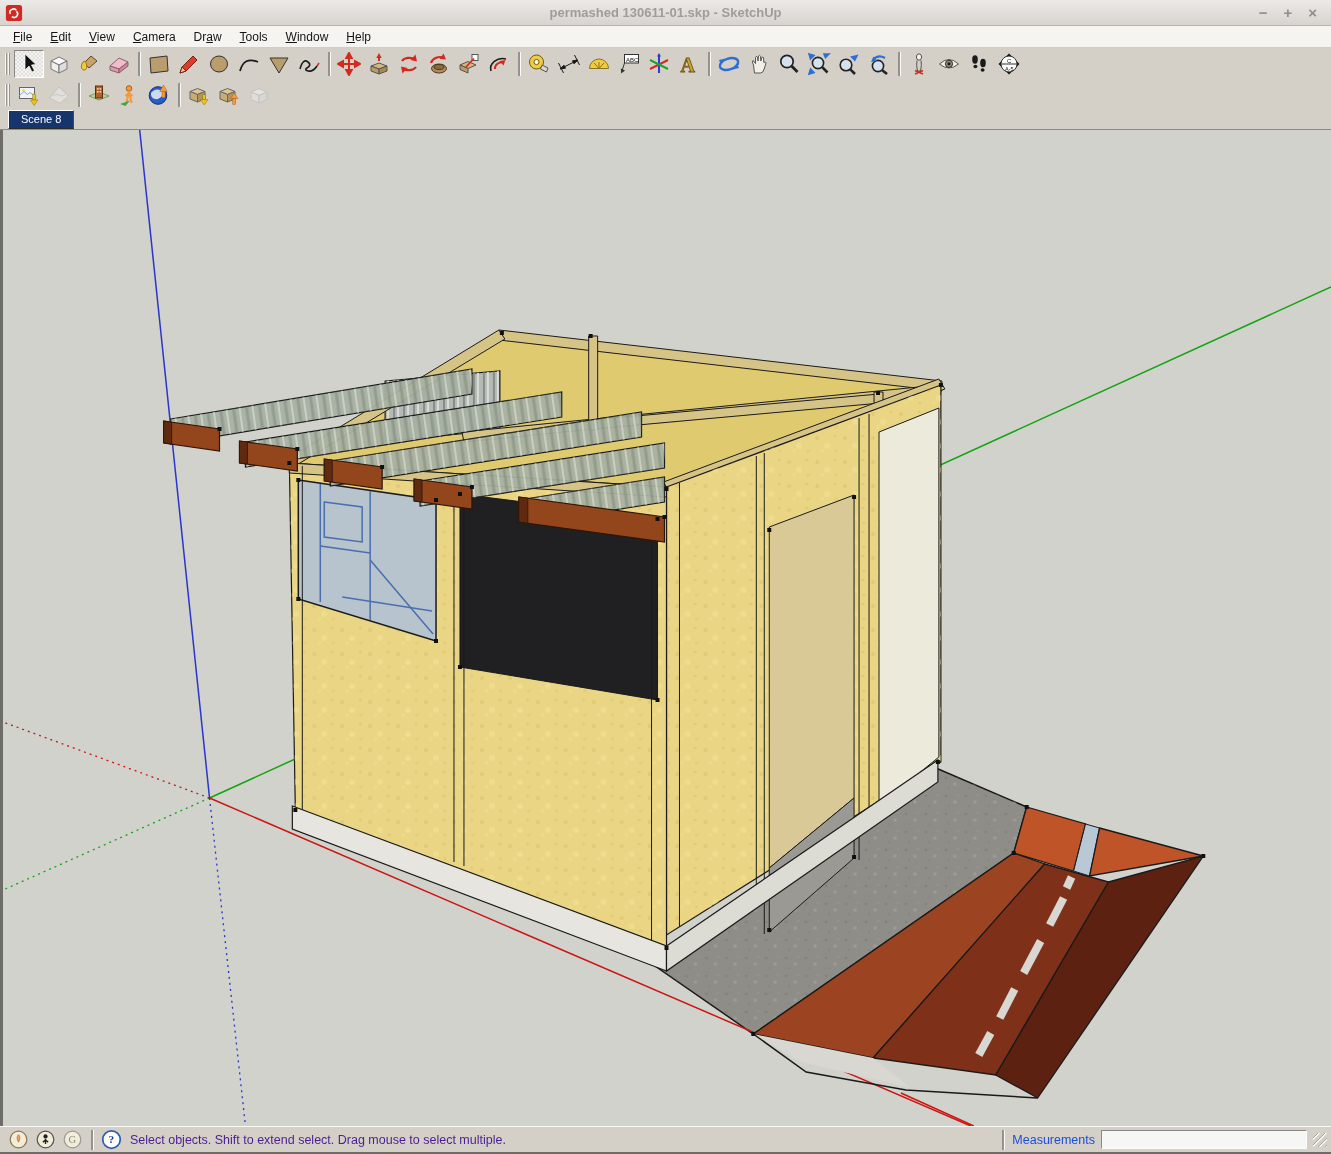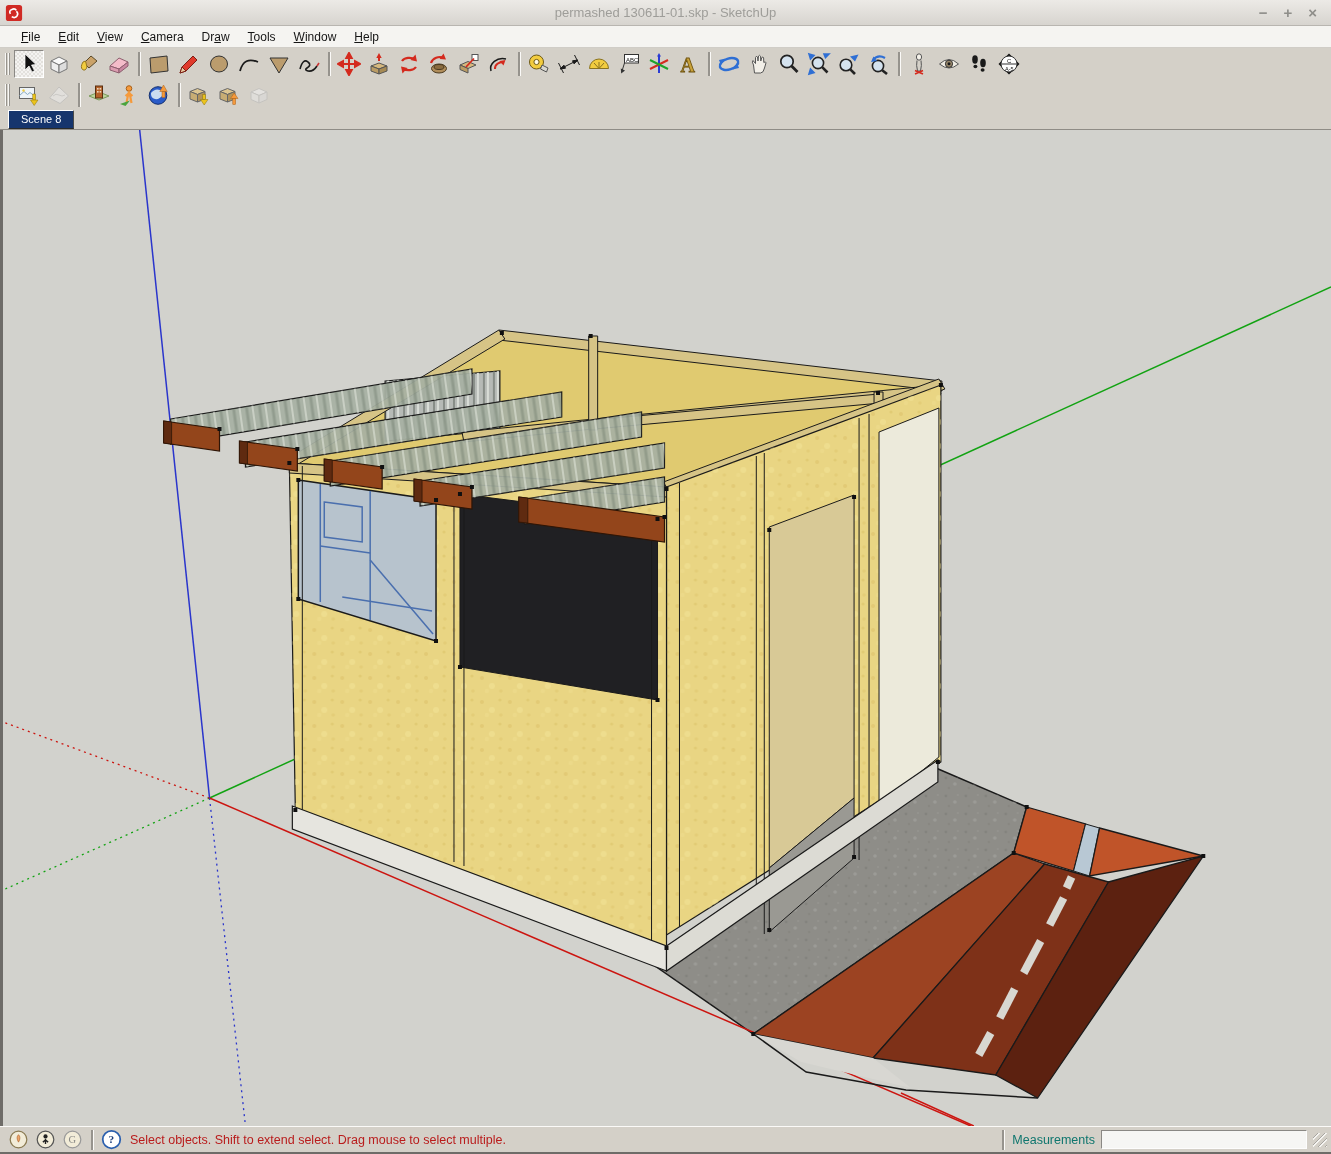--- a/index.html
+++ b/index.html
@@ -2,25 +2,25 @@
 <html style="--viewport_bg: #d2d2cd; --toolbar_bg: #d4d0c8; --scene_tab: #16356d; --panel_yellow: #e9d583; --panel_yellow_dark: #e0ca70; --interior_tan: #d8c996; --wood_beam: #d6c486; --rafter_brown: #93451b; --rafter_dark: #5f2a10; --glass_blue: #b7c3cd; --glass_lines: #4a6fae; --roof_glass: #a7b0a2; --opening_black: #202023; --base_gray: #e6e5df; --pad_gray: #8e8d88; --floor_gray: #9a9993; --ramp_orange: #c05429; --ramp_left: #9c4322; --ramp_mid: #7e3118; --ramp_dark: #5c2110; --ramp_stripe: #b8c8d4; --axis_red: #cc1510; --axis_green: #12a312; --axis_blue: #2a35cc; --edge: #1a1a1a;"><head>
 <meta charset="utf-8">
 <style>
   html,body{margin:0;padding:0}
   body{width:1331px;height:1154px;overflow:hidden;background:var(--toolbar_bg,#d4d0c8);
        font-family:"Liberation Sans",sans-serif;position:relative}
   
   .titlebar{height:26px;background:linear-gradient(#eceae6,#d7d4cf);display:flex;align-items:center;
             border-bottom:1px solid #b8b5b0;box-sizing:border-box;position:relative}
   .titlebar .logo{margin-left:5px;display:flex}
-  .title-text{position:absolute;left:0;right:0;text-align:center;font-weight:normal;font-size:13px;color:#9e9d99}
+  .title-text{position:absolute;left:0;right:0;text-align:center;font-weight:bold;font-size:13px;color:#9e9d99}
   .win-controls{margin-left:auto;display:flex;gap:16px;padding-right:14px;z-index:2}
   .win-btn{color:#8f8e8a;font-size:15px;font-weight:bold;line-height:1;cursor:default}
   
-  .menubar{height:22px;background:#f5f4f1;display:flex;align-items:center;padding-left:12px;
+  .menubar{height:22px;background:#f5f4f1;display:flex;align-items:center;padding-left:4px;
            border-bottom:1px solid #d0cdc7;box-sizing:border-box}
   .menu-item{font-size:12px;padding:2px 9px;color:#151515}
   
   .toolbar{height:32px;background:var(--toolbar_bg,#d4d0c8);display:flex;align-items:center;
            padding-left:2px;box-sizing:border-box}
   .toolbar.row2{height:30px}
   .grip{width:6px;height:22px;margin:0 3px;
         background:repeating-linear-gradient(90deg,#f8f7f5 0 1px,#96938d 1px 2px,#d4d0c8 2px 3px)}
   .tb-btn{width:30px;height:28px;display:flex;align-items:center;justify-content:center;border:1px solid transparent;box-sizing:border-box}
   .tb-btn.active{border-color:#8a8884 #ffffff #ffffff #8a8884;
@@ -68,23 +68,23 @@
   .dashline line{stroke:#d8d7d1;stroke-width:8}
   .sliver{fill:#d8d7d2;stroke:none}
   .edgepath{stroke:var(--edge);stroke-width:1.5;fill:none}
   .dots{fill:#101010}
   
   .statusbar{height:28px;background:var(--toolbar_bg,#d4d0c8);border-top:1px solid #fbfaf8;
              box-shadow:0 -1px 0 #96938d;display:flex;align-items:center;padding:0 4px;
              box-sizing:border-box;border-bottom:2px solid #6e6c68}
   .status-circles{display:flex;gap:6px;align-items:center;padding-left:4px}
   .status-sep{width:2px;height:20px;background:#96938d;box-shadow:1px 0 0 #fbfaf8;margin:0 8px}
-  .status-msg{font-size:12.5px;color:#b91c1c;margin-left:8px;white-space:nowrap}
+  .status-msg{font-size:12.5px;color:#4c1d95;margin-left:8px;white-space:nowrap}
   .measure{margin-left:auto;display:flex;align-items:center}
-  .measure-label{font-size:12.5px;color:#0f766e;margin-right:6px}
+  .measure-label{font-size:12.5px;color:#1d4ed8;margin-right:6px}
   .measure-box{width:206px;height:19px;background:#f6f6f4;border:1px solid;
                border-color:#8a8884 #fdfdfd #fdfdfd #8a8884;font-size:12px;padding:0 3px;box-sizing:border-box}
   .resize-grip{width:14px;height:14px;margin-left:6px;
                background:repeating-linear-gradient(135deg,transparent 0 3px,#a8a5a0 3px 4px,#f5f4f1 4px 5px)}
 </style>
 </head>
 <body>
 
 <div class="titlebar">
   <span class="logo" id="app-logo">

